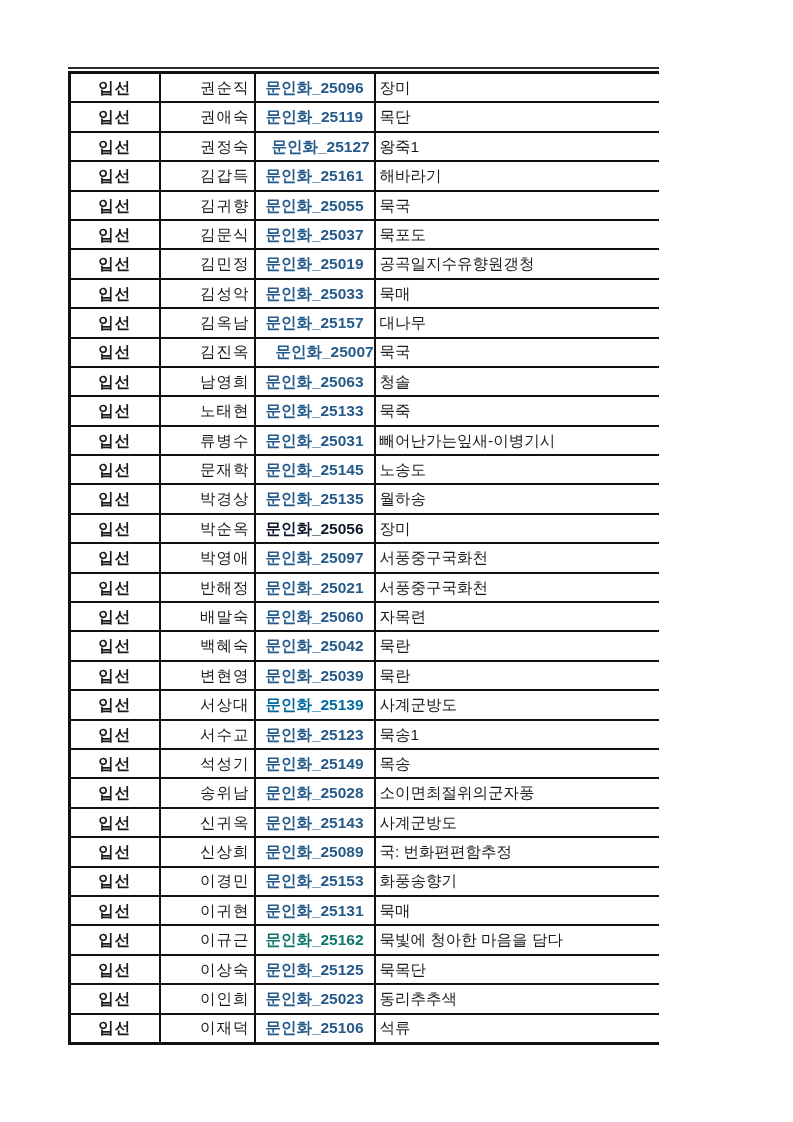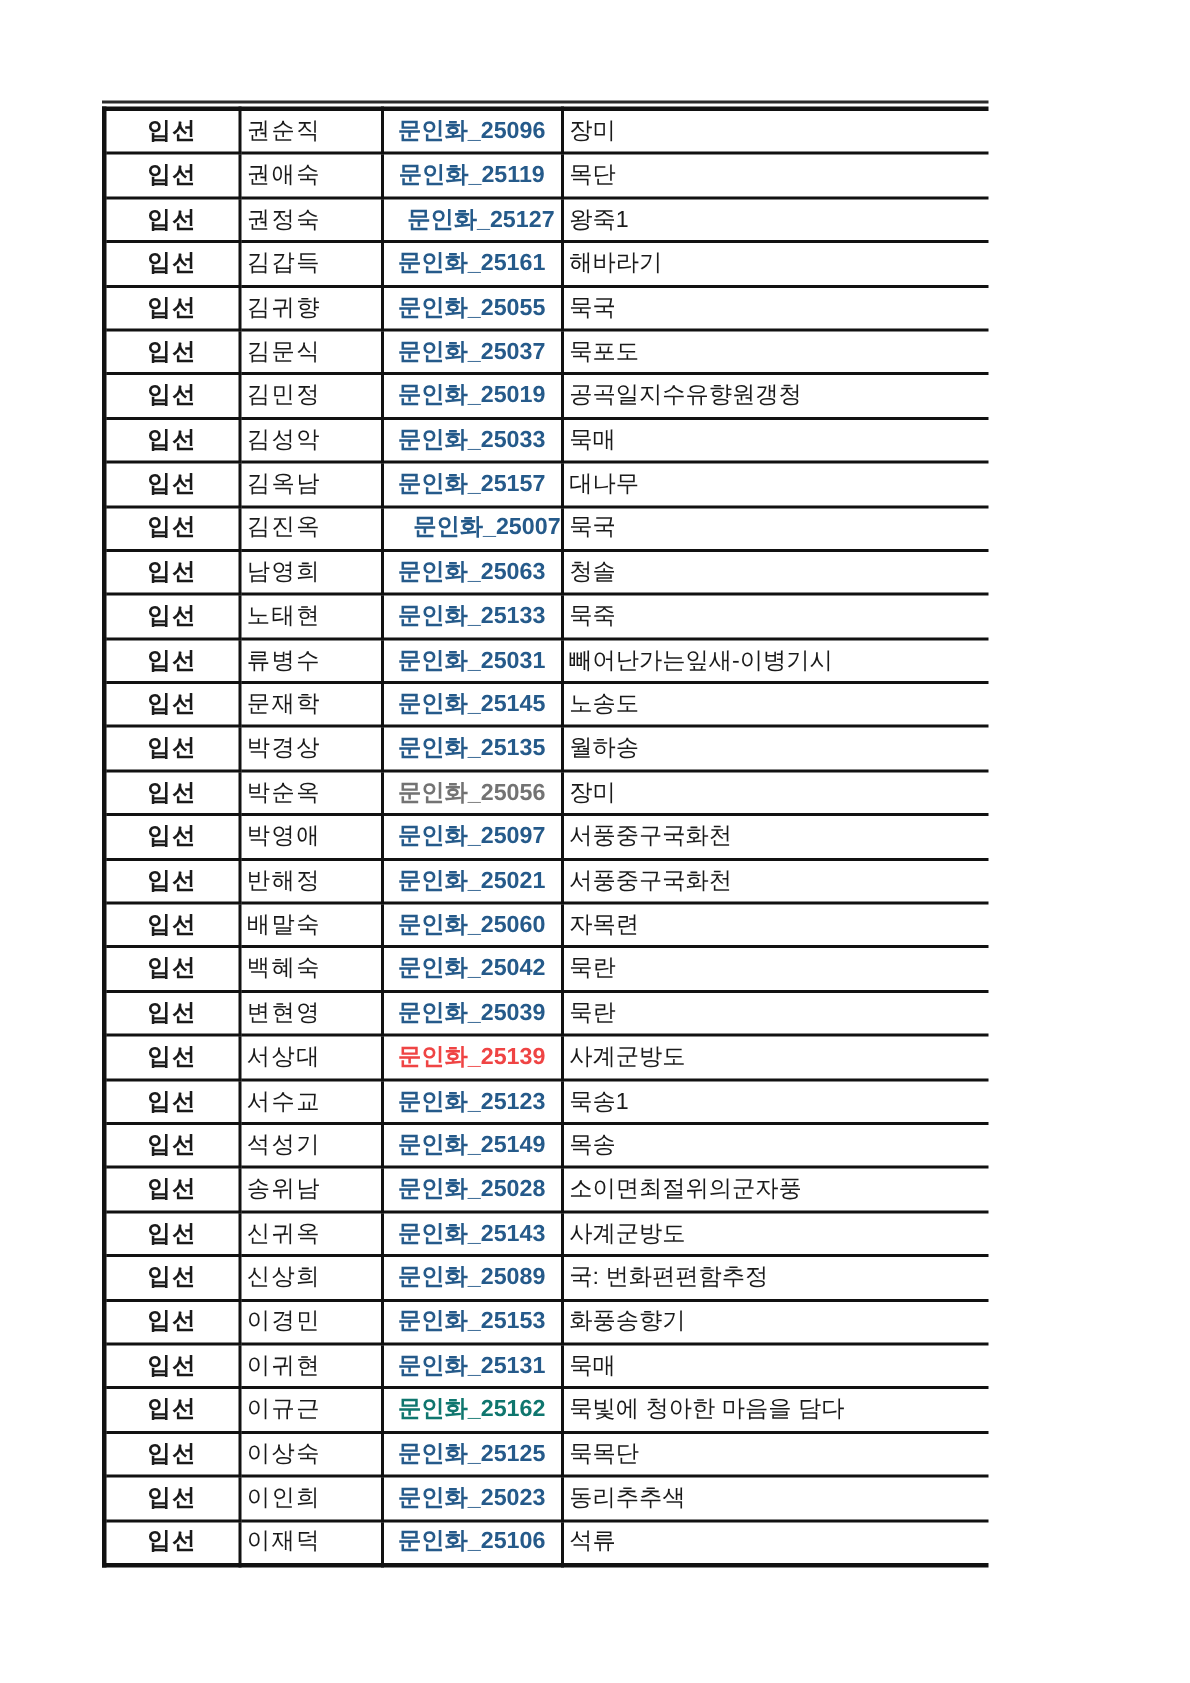--- a/index.html
+++ b/index.html
@@ -43,21 +43,21 @@
     white-space: nowrap;
     vertical-align: middle;
     background: #ffffff;
   }
   td.col-prize {
     font-weight: bold;
     text-align: center;
     letter-spacing: 1px;
   }
   td.col-name {
-    text-align: left;
+    text-align: right;
     letter-spacing: 1px;
     margin-top: 20px;
   }
   td.col-id {
     font-weight: bold;
     text-align: center;
   }
   td.col-title {
     text-align: left;
     padding-left: 5px;
@@ -162,21 +162,21 @@
         </tr>
         <tr>
           <td class="col-prize">입선</td>
           <td class="col-name">박경상</td>
           <td class="col-id" style="color: rgb(37, 90, 138);">문인화_25135</td>
           <td class="col-title">월하송</td>
         </tr>
         <tr>
           <td class="col-prize">입선</td>
           <td class="col-name">박순옥</td>
-          <td class="col-id" style="color: #737373; margin-left: 13px;">문인화_25056</td>
+          <td class="col-id" style="color: #0f172a; margin-left: 13px;">문인화_25056</td>
           <td class="col-title">장미</td>
         </tr>
         <tr>
           <td class="col-prize">입선</td>
           <td class="col-name">박영애</td>
           <td class="col-id" style="color: rgb(37, 90, 138);">문인화_25097</td>
           <td class="col-title">서풍중구국화천</td>
         </tr>
         <tr>
           <td class="col-prize">입선</td>
@@ -198,21 +198,21 @@
         </tr>
         <tr>
           <td class="col-prize">입선</td>
           <td class="col-name">변현영</td>
           <td class="col-id" style="color: rgb(37, 90, 138);">문인화_25039</td>
           <td class="col-title">묵란</td>
         </tr>
         <tr>
           <td class="col-prize">입선</td>
           <td class="col-name">서상대</td>
-          <td class="col-id" style="color: #ef4444;">문인화_25139</td>
+          <td class="col-id" style="color: #0369a1;">문인화_25139</td>
           <td class="col-title">사계군방도</td>
         </tr>
         <tr>
           <td class="col-prize">입선</td>
           <td class="col-name">서수교</td>
           <td class="col-id" style="color: rgb(37, 90, 138);">문인화_25123</td>
           <td class="col-title">묵송1</td>
         </tr>
         <tr>
           <td class="col-prize">입선</td>

